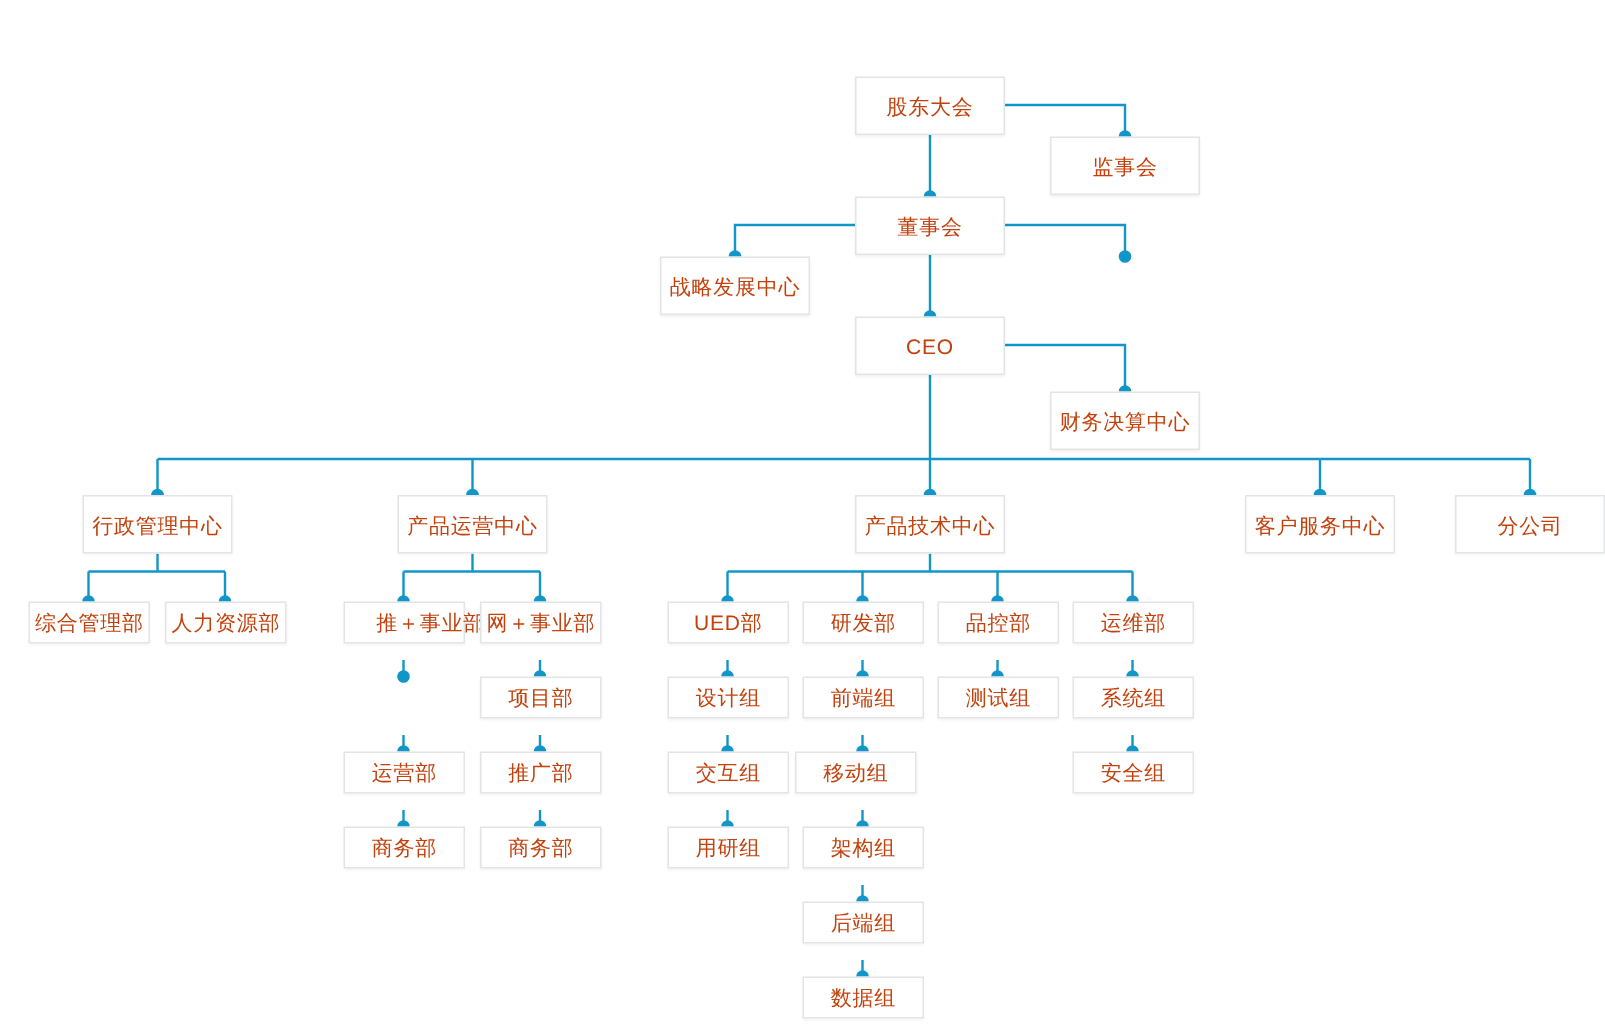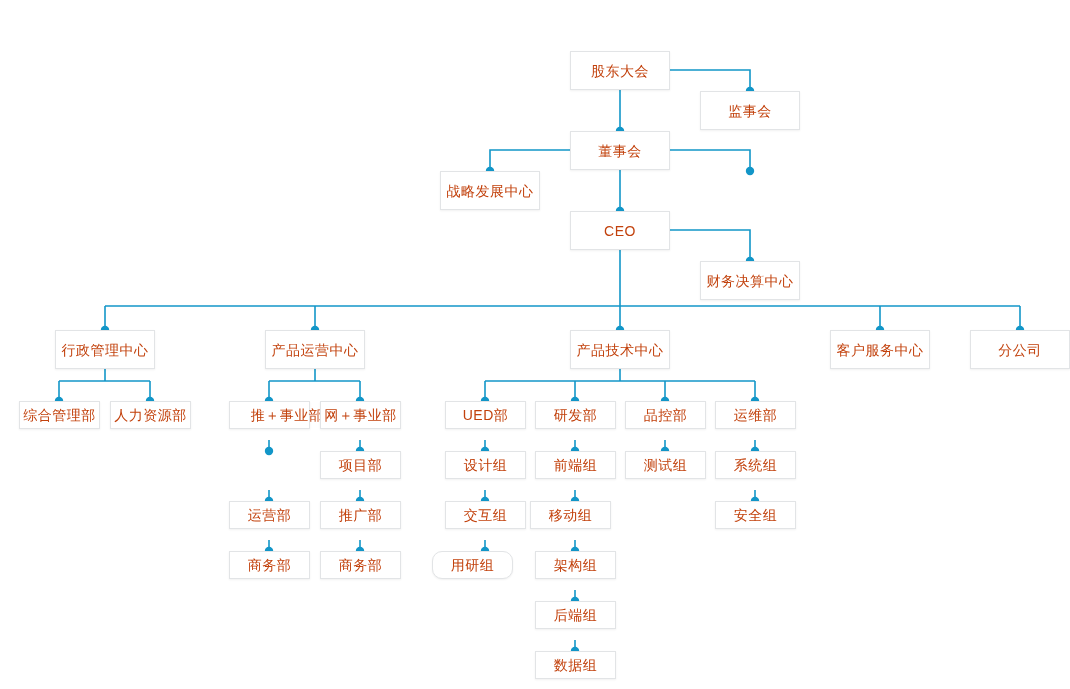--- a/index.html
+++ b/index.html
@@ -181,21 +181,21 @@
   <div class="node sm" style="left:229px; top:551px;">商务部</div>
 
   <div class="node sm" style="left:320px; top:401px;">网＋事业部</div>
   <div class="node sm" style="left:320px; top:451px;">项目部</div>
   <div class="node sm" style="left:320px; top:501px;text-align:right;">推广部</div>
   <div class="node sm" style="left:320px; top:551px;">商务部</div>
 
   <div class="node sm" style="left:445px; top:401px;">UED部</div>
   <div class="node sm" style="left:445px; top:451px;">设计组</div>
   <div class="node sm" style="left:445px; top:501px;">交互组</div>
-  <div class="node sm" style="left:432px; top:551px;border-radius:10px;">用研组</div>
+  <div class="node sm" style="left:445px; top:551px;">用研组</div>
 
   <div class="node sm" style="left:535px; top:401px;">研发部</div>
   <div class="node sm" style="left:535px; top:451px;">前端组</div>
   <div class="node sm" style="left:506px; top:501px;margin-left:24px;">移动组</div>
   <div class="node sm" style="left:535px; top:551px;">架构组</div>
   <div class="node sm" style="left:535px; top:601px;">后端组</div>
   <div class="node sm" style="left:535px; top:651px;">数据组</div>
 
   <div class="node sm" style="left:625px; top:401px;">品控部</div>
   <div class="node sm" style="left:625px; top:451px;">测试组</div>

